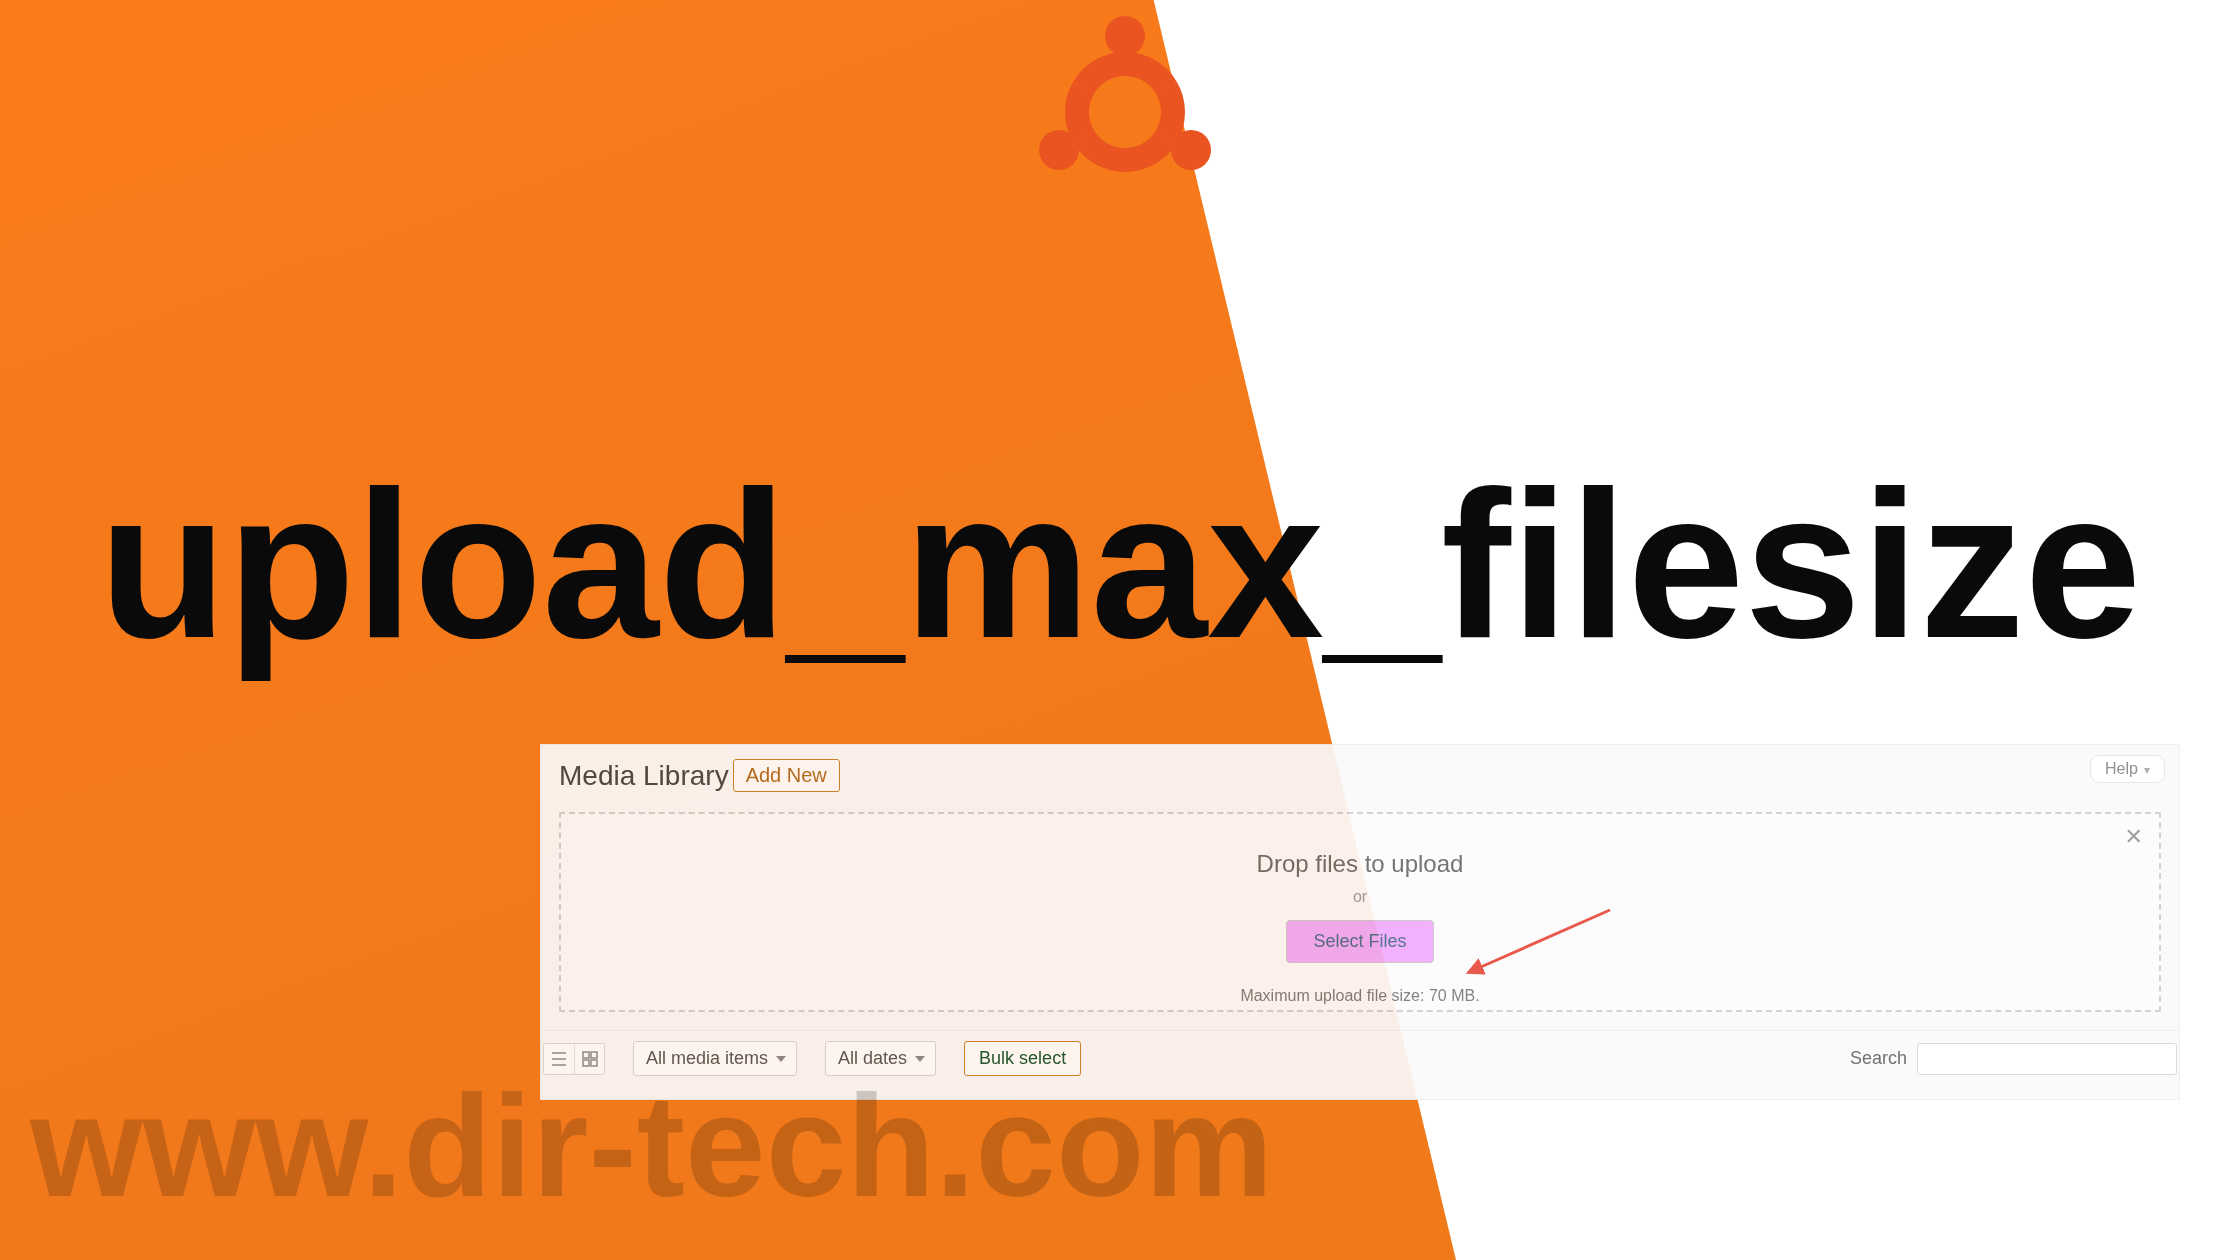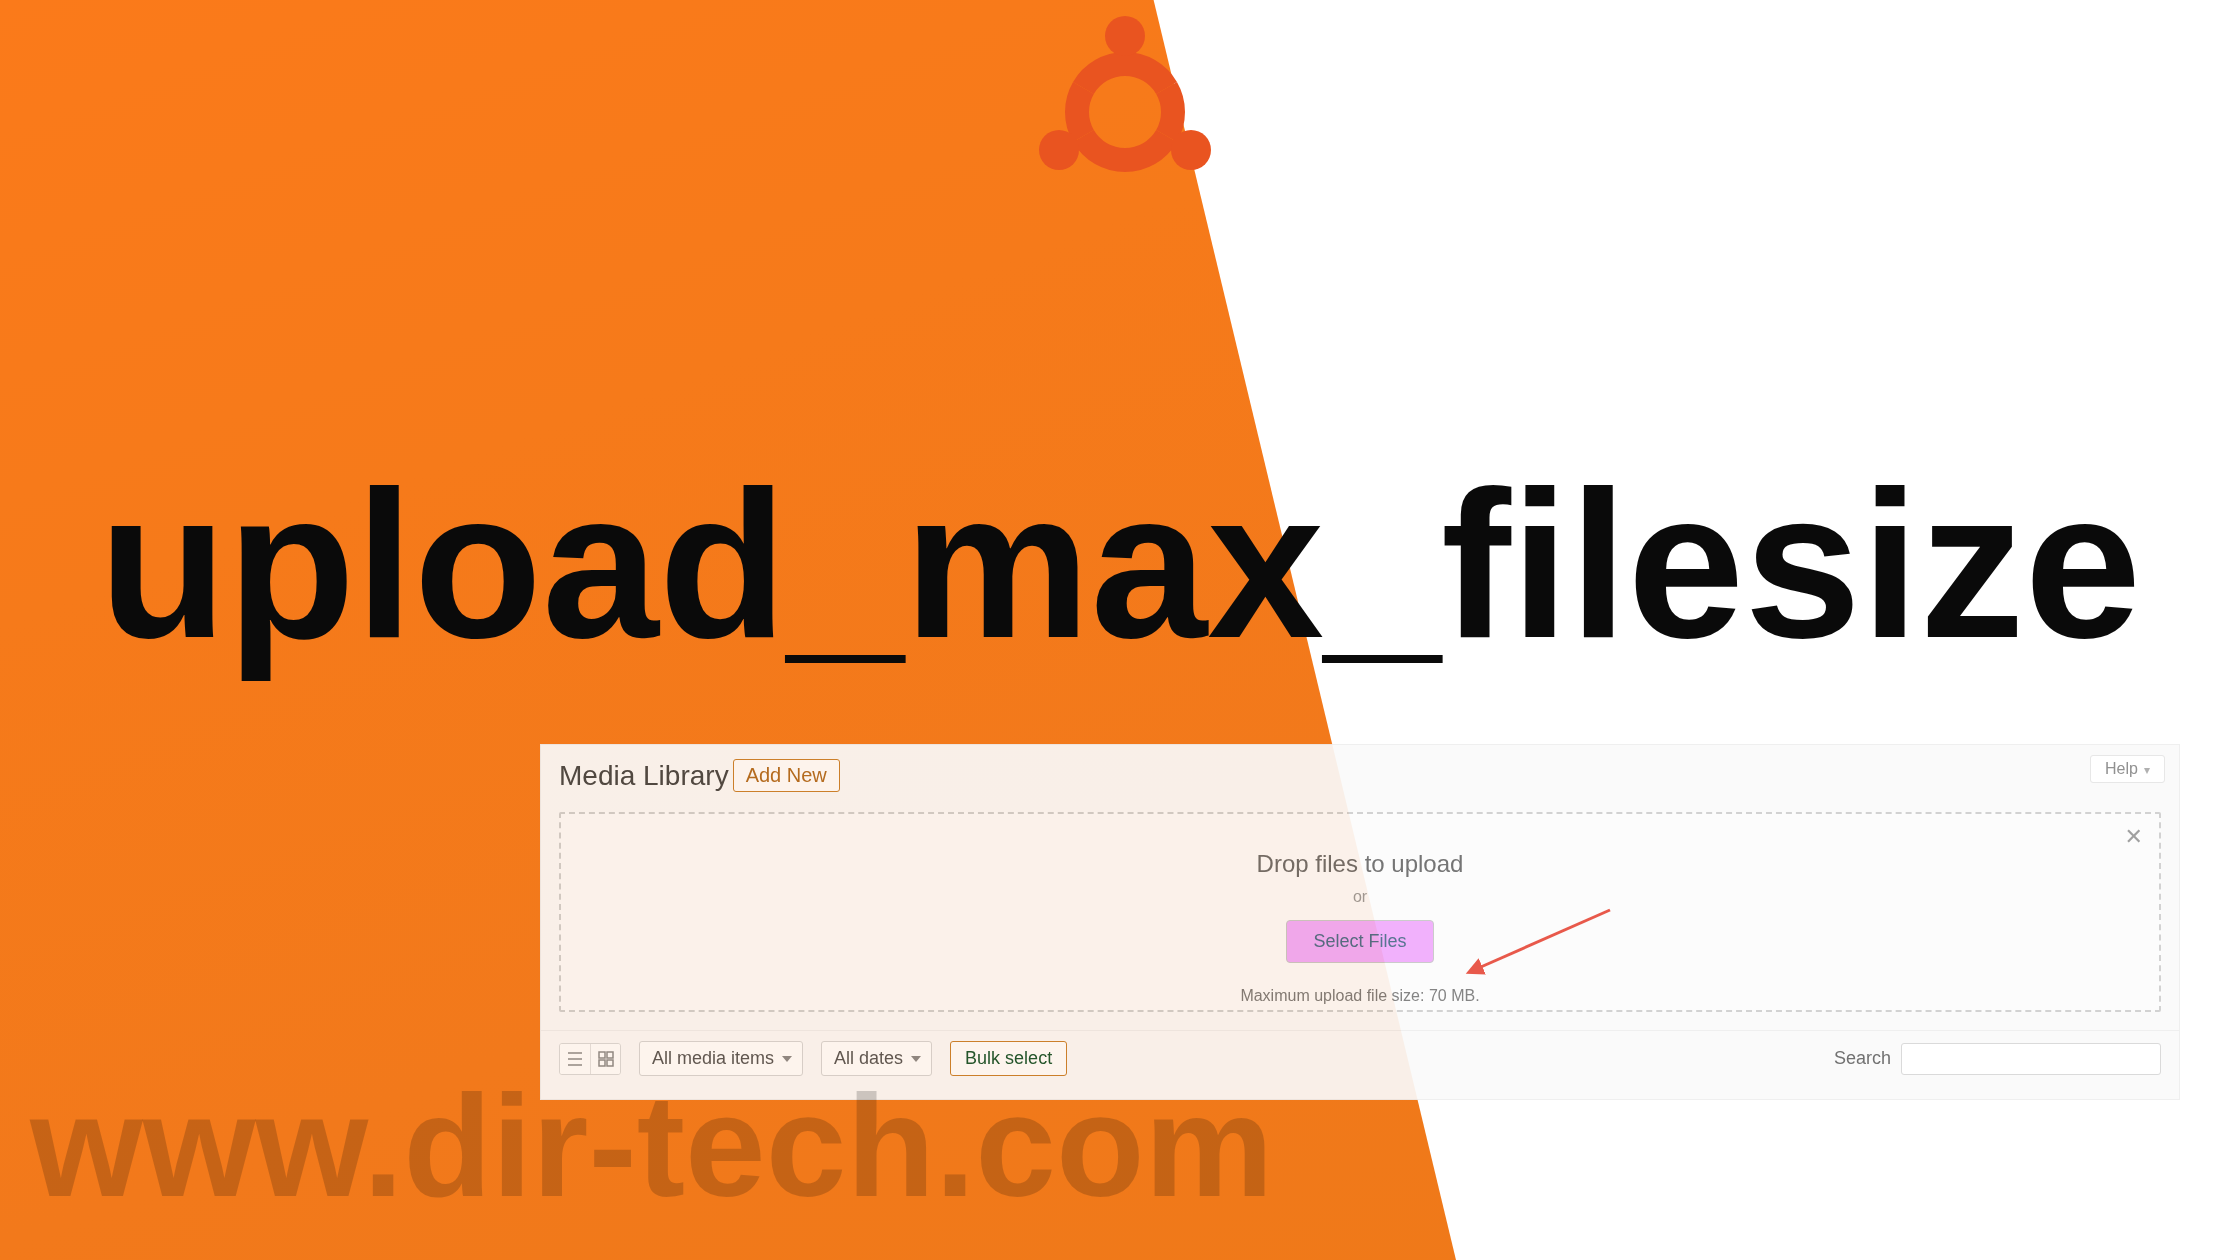--- a/index.html
+++ b/index.html
@@ -89,21 +89,21 @@
     color: #b06a1f;
     background: #fefefe;
     padding: 4px 12px;
     font-size: 20px;
     border-radius: 3px;
   }
   .media-panel .help {
     position: absolute; top: 10px; right: 14px;
     background: #fff; border: 1px solid #e5e5e5;
     padding: 4px 14px; font-size: 16px; color: #888;
-    border-radius: 3px;
+    border-radius: 9px;
   }
   .help .caret { margin-left: 6px; font-size: 12px; color: #aaa; }
 
   .dropzone {
     margin: 6px 18px 18px 18px;
     border: 2px dashed #cfcfcf;
     border-radius: 2px;
     background: #fcfcfc;
     position: relative;
     padding: 30px 20px 40px 20px;
@@ -122,22 +122,22 @@
     color: #4a6a88; padding: 10px 26px; font-size: 18px;
     border-radius: 4px;
   }
   .dropzone .maxnote { font-size: 16px; color: #7a7a7a; margin-top: 24px; }
 
   
   .arrow-svg { position: absolute; bottom: 26px; left: 50%; margin-left: 100px; width: 160px; height: 80px; }
 
   
   .filterbar {
-    display: flex; align-items: center; gap: 18px;
-    padding: 10px 18px;
+    display: flex; align-items: center; gap: 28px;
+    padding: 10px 2px;
     border-top: 1px solid #eee;
   }
   .viewbtns { display: flex; border: 1px solid #d9d9d9; border-radius: 3px; overflow: hidden; }
   .viewbtns .vbtn { width: 30px; height: 30px; display: flex; align-items: center; justify-content: center; background: #fff; }
   .viewbtns .vbtn + .vbtn { border-left: 1px solid #e2e2e2; }
   .viewbtns svg { width: 18px; height: 18px; stroke: #8a8a8a; fill: none; stroke-width: 1.5; }
   .dd {
     border: 1px solid #d5d5d5; background: #fff; color: #555;
     padding: 6px 28px 6px 12px; font-size: 18px; border-radius: 3px;
     position: relative;

